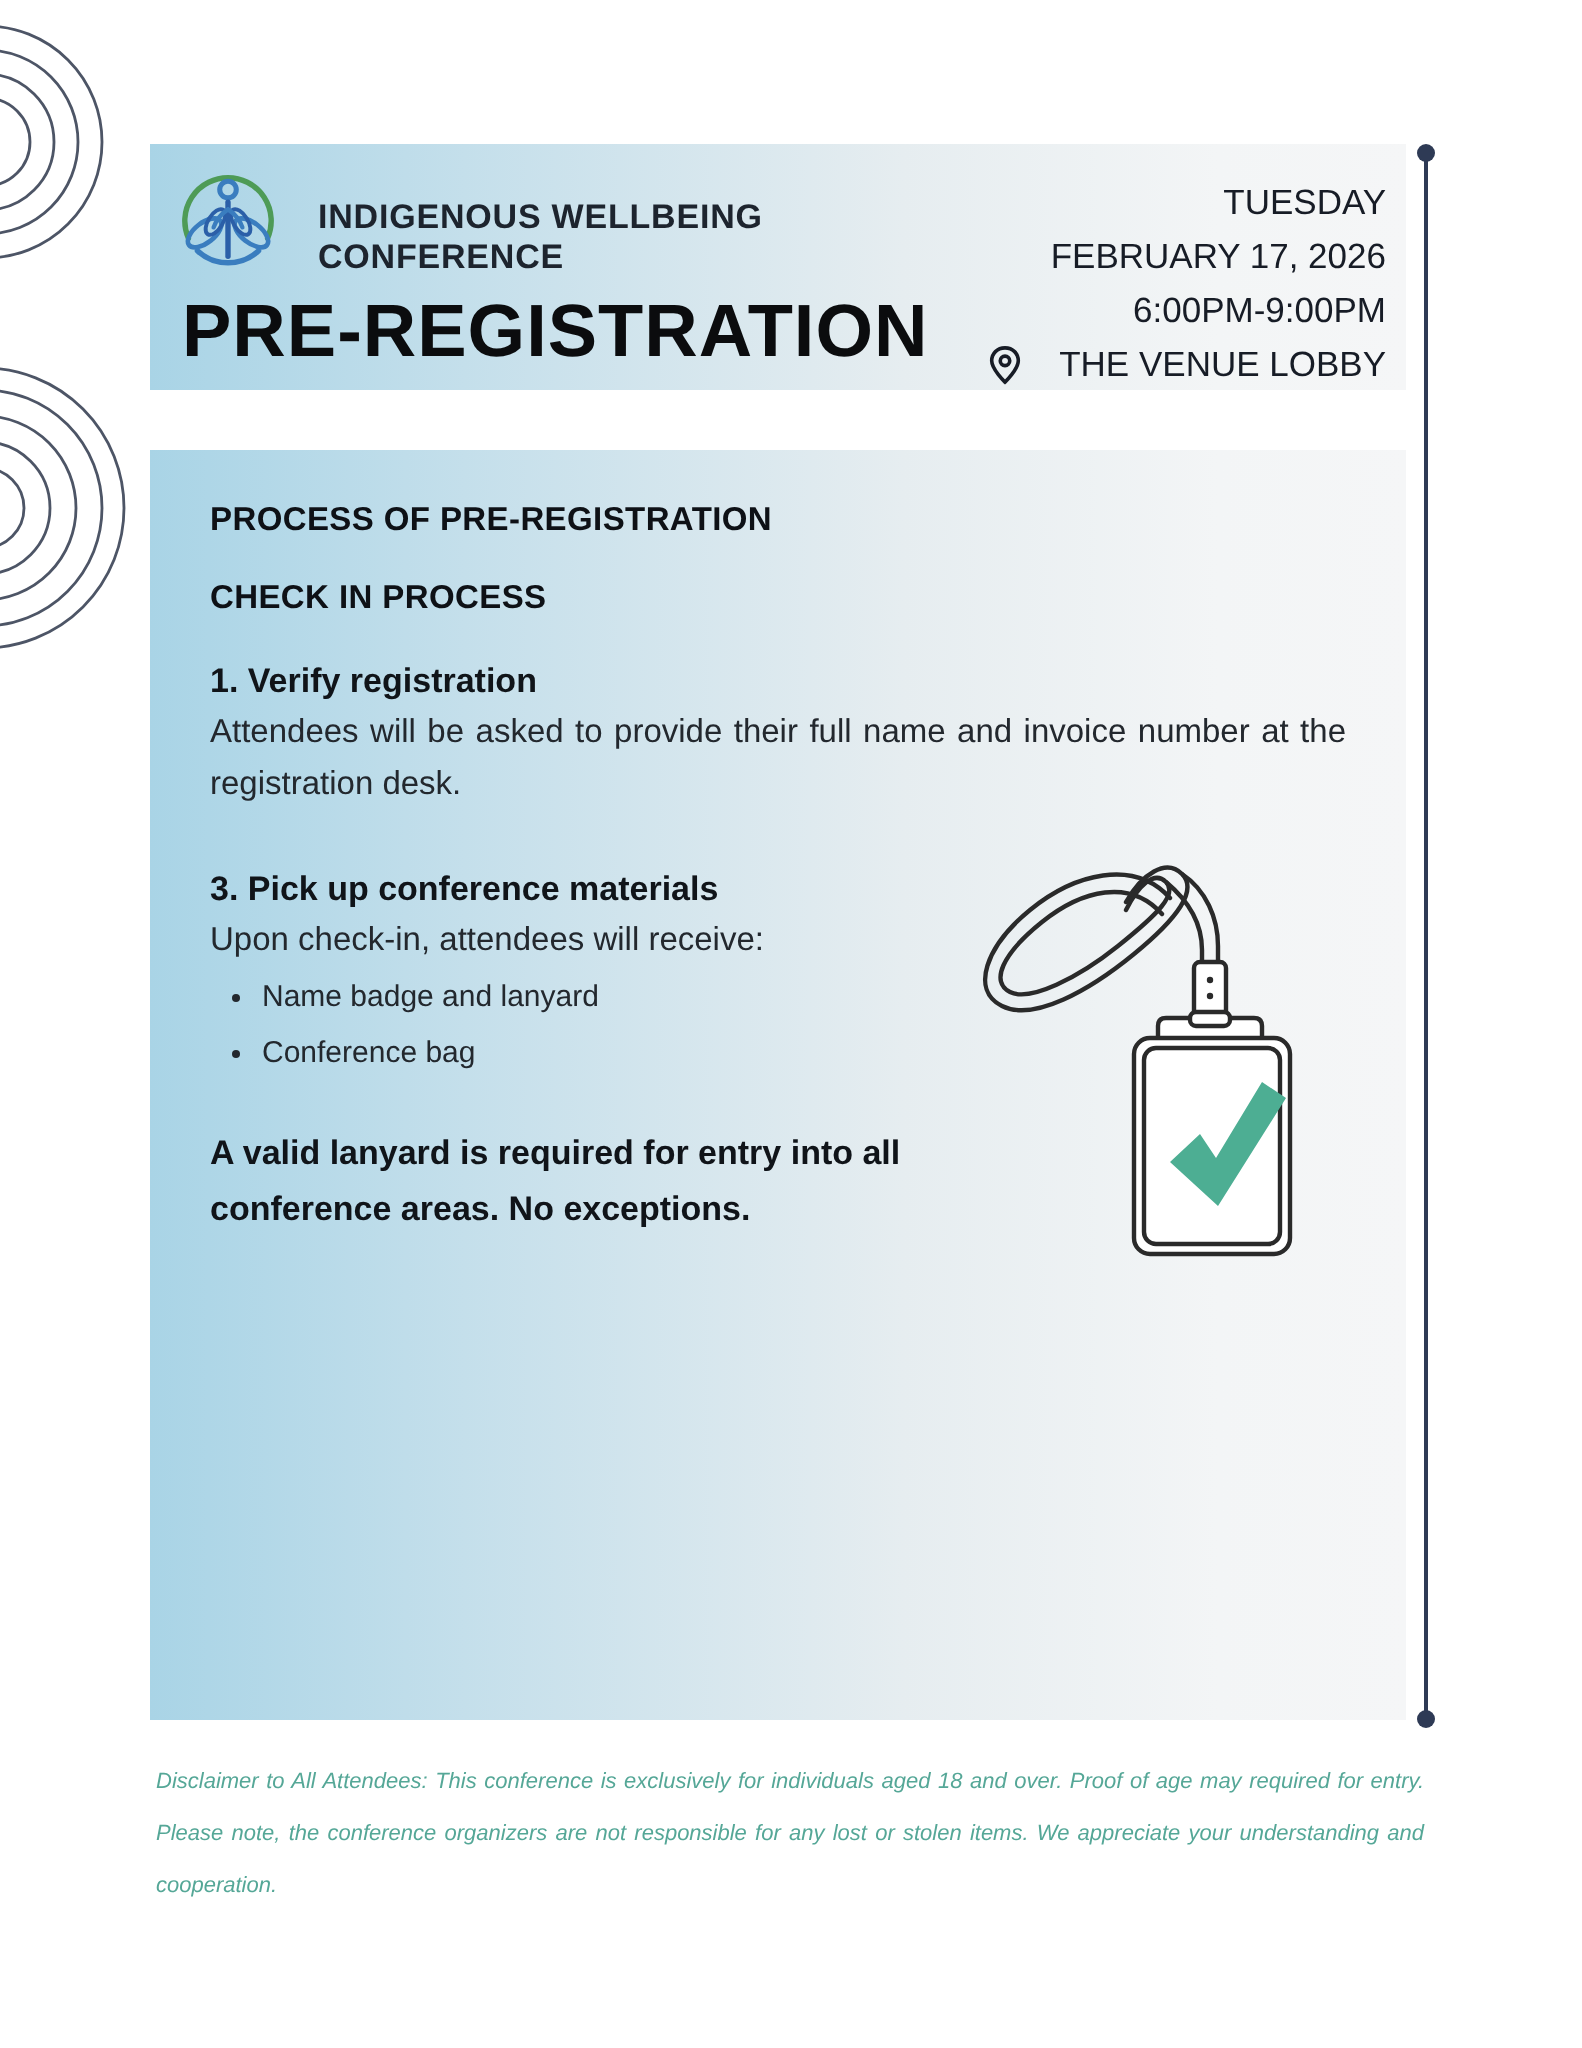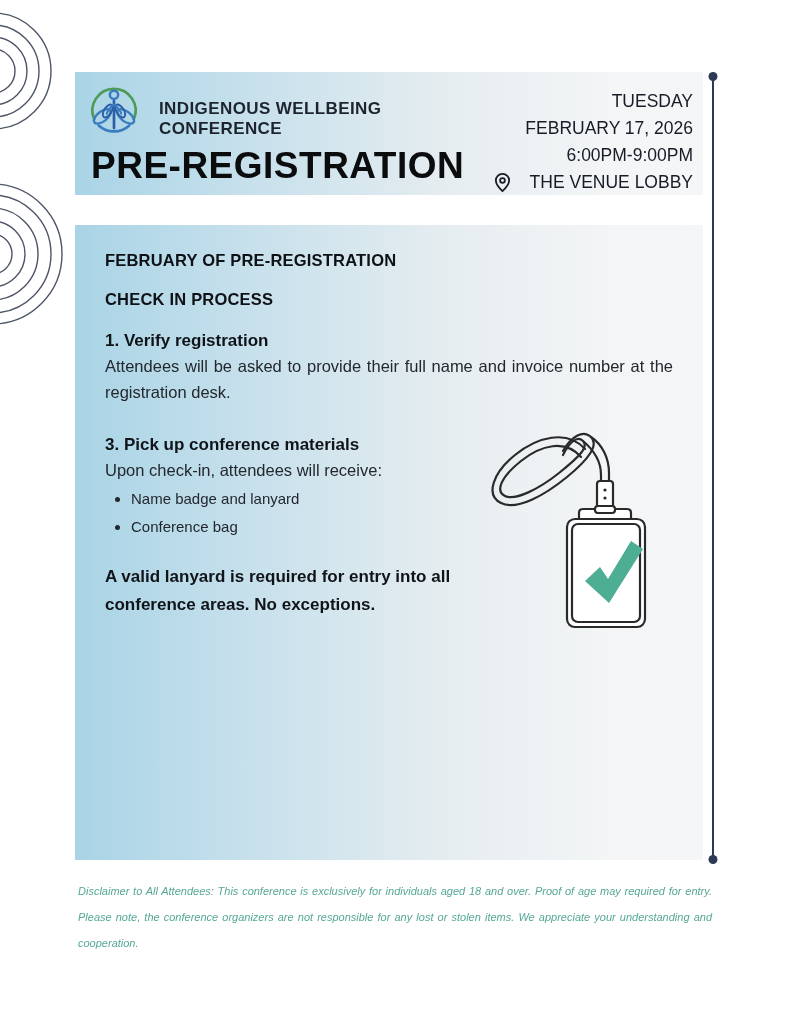--- a/index.html
+++ b/index.html
@@ -133,21 +133,21 @@
         <svg width="19" height="21" viewBox="0 0 20 22">
           <path d="M10 2 C 5.9 2 3 5 3 8.8 C 3 13.3 10 20 10 20 C 10 20 17 13.3 17 8.8 C 17 5 14.1 2 10 2 Z" fill="none" stroke="#171c26" stroke-width="1.9"></path>
           <circle cx="10" cy="8.8" r="2.5" fill="none" stroke="#171c26" stroke-width="1.9"></circle>
         </svg>
         <span>THE VENUE LOBBY</span>
       </div>
     </div>
   </header>
 
   <main class="main-card grad">
-    <h2 class="h-section purpose-heading">FEBRUARY OF PRE-REGISTRATION</h2>
+    <h2 class="h-section purpose-heading">PROCESS OF PRE-REGISTRATION</h2>
 
 
     <h2 class="h-section checkin-heading">CHECK IN PROCESS</h2>
 
     <section class="step">
       <div class="step-title">1. Verify registration</div>
       <p class="body-text">Attendees will be asked to provide their full name and invoice number at the registration desk.</p>
     </section>
 
 

